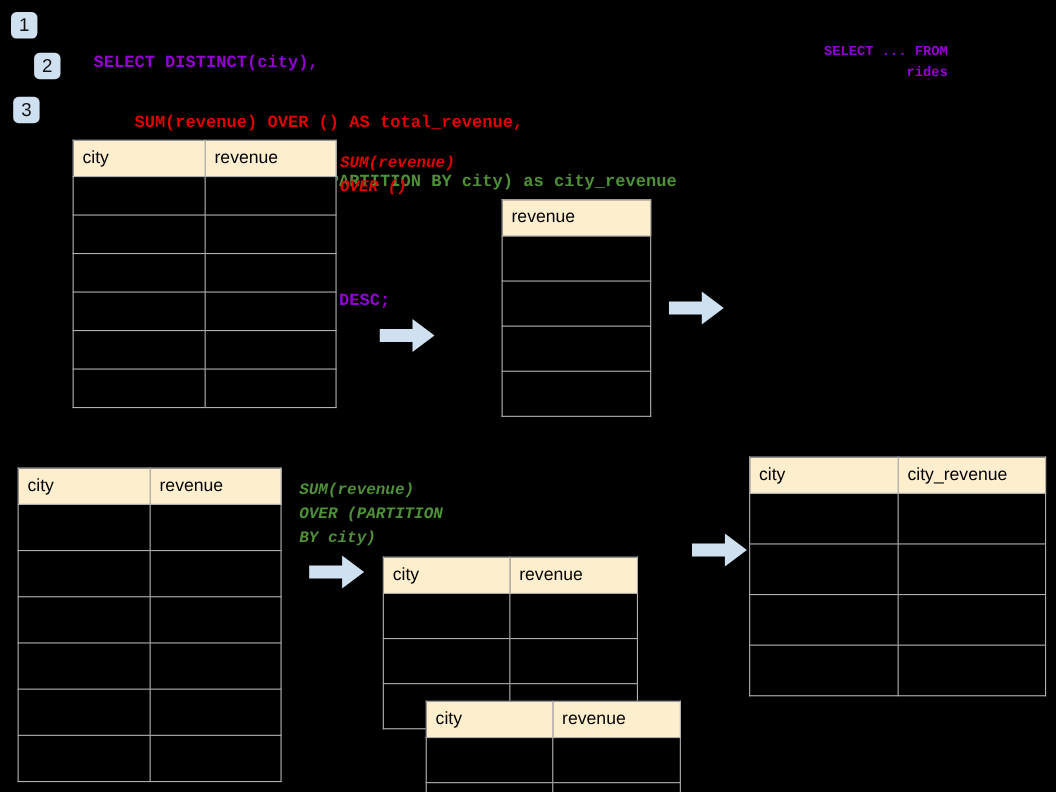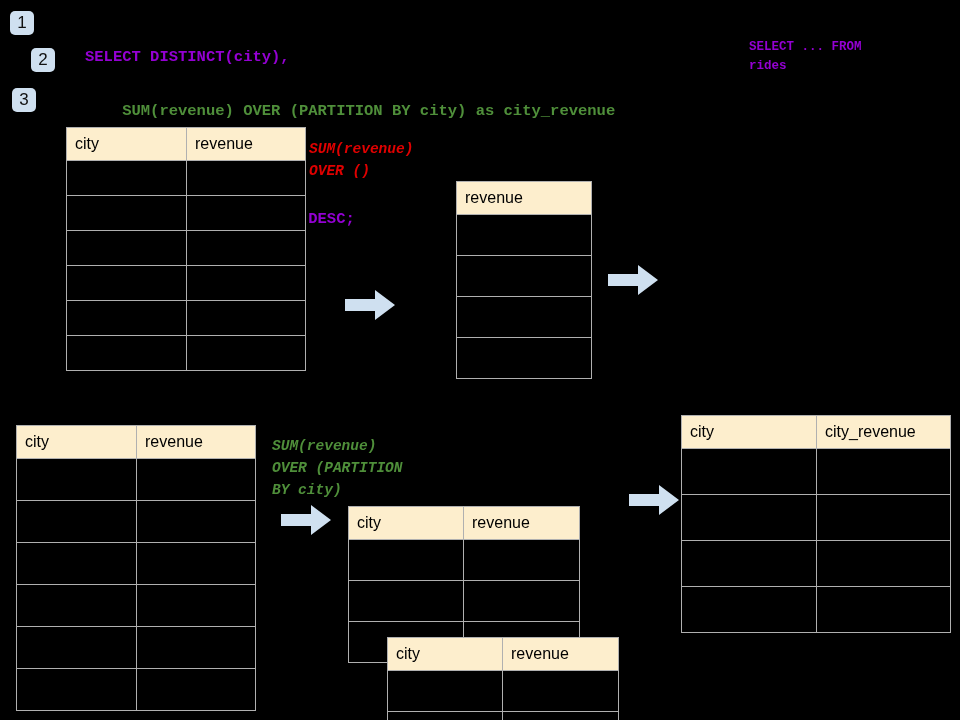--- a/index.html
+++ b/index.html
@@ -103,26 +103,27 @@
 <body>
 
 <div id="canvas">
 
   <div class="badge" style="left:10px; top:11px;">1</div>
   <div class="badge" style="left:31px; top:48px;">2</div>
   <div class="badge" style="left:12px; top:88px;">3</div>
 
   <div class="sql" style="left:85px; top:12px;">
     <div class="sql-line c-purple">SELECT DISTINCT(city),</div>
+    <div class="sql-line c-red">    SUM(revenue) OVER () AS total_revenue,</div>
     <div class="sql-line c-green">    SUM(revenue) OVER (PARTITION BY city) as city_revenue</div>
     <div class="sql-line c-purple">  FROM rides</div>
     <div class="sql-line c-purple">  ORDER by city_revenue DESC;</div>
   </div>
 
-  <div class="annot-small" style="left:749px; top:38px;">SELECT ... FROM
+  <div class="annot-small" style="left:749px; top:38px;text-align:right;">SELECT ... FROM
 rides</div>
 
   <div class="annot c-red" style="left:309px; top:138px;">SUM(revenue)
 OVER ()</div>
 
   <div class="annot c-green" style="left:272px; top:435px;">SUM(revenue)
 OVER (PARTITION
 BY city)</div>
 
   <table class="tbl" style="left:66px; top:127px; width:239px;">

